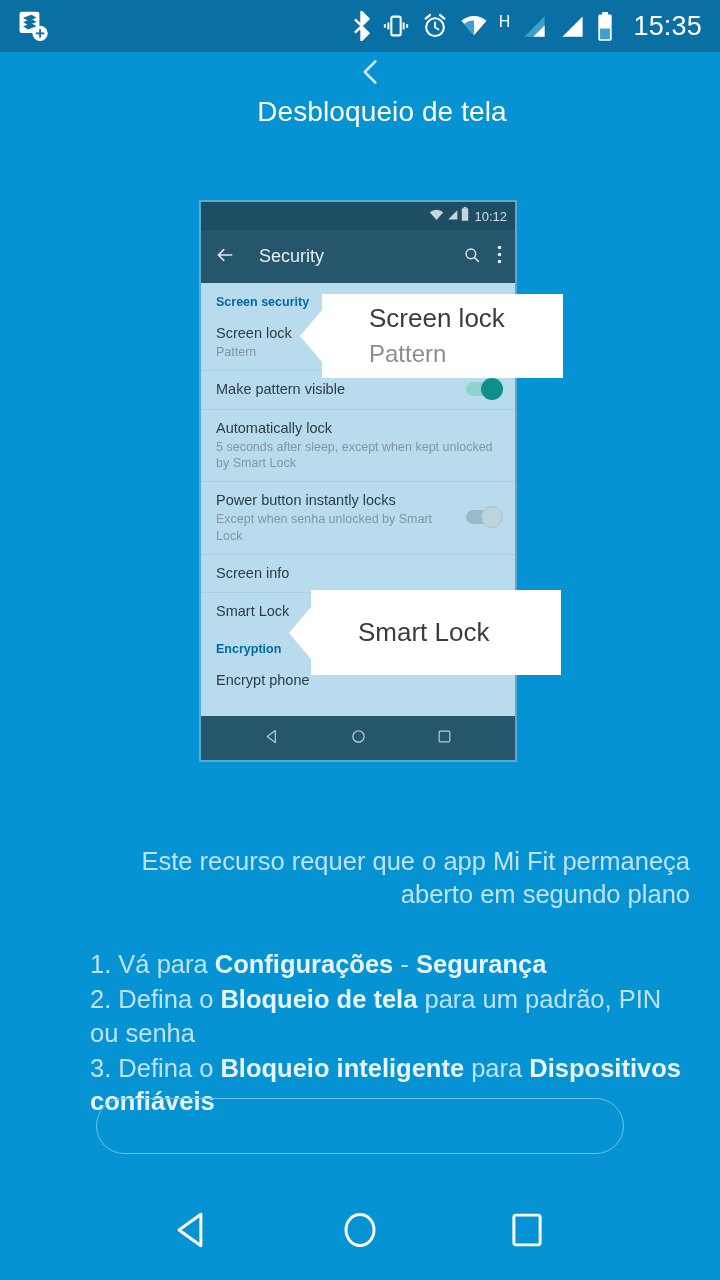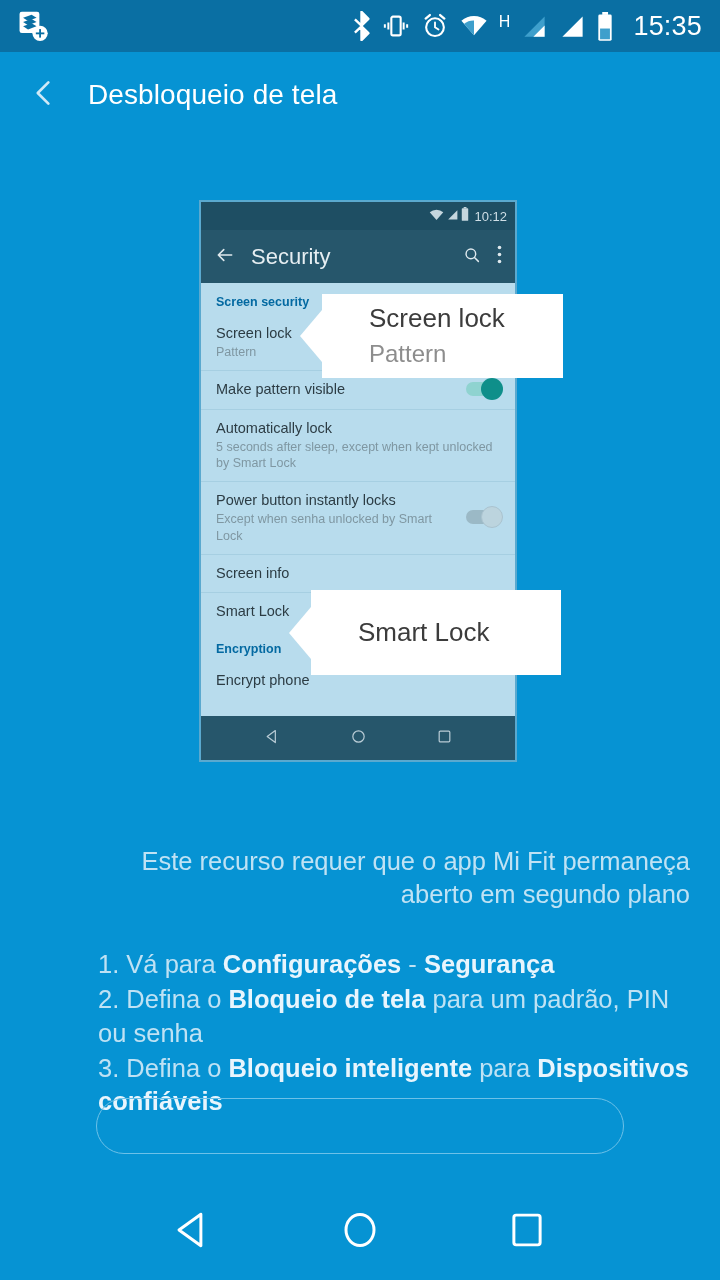--- a/index.html
+++ b/index.html
@@ -48,20 +48,21 @@
 
   
   .app-bar {
     position: absolute;
     top: 52px; left: 0;
     width: 720px;
     height: 86px;
     display: flex;
     align-items: center;
     padding-left: 22px;
+    flex-direction: column;
   }
   .back-chevron {
     width: 44px; height: 44px;
     display: flex; align-items: center; justify-content: center;
     cursor: pointer;
   }
   .app-bar-title {
     color: #ffffff;
     font-size: 28px;
     margin-left: 22px;
@@ -104,22 +105,22 @@
 
   .shot-appbar {
     height: 53px;
     background: #26566b;
     display: flex;
     align-items: center;
     padding: 0 13px 0 14px;
   }
   .shot-appbar-title {
     color: #e6eef2;
-    font-size: 22px;
-    margin-left: 16px;
+    font-size: 18px;
+    margin-left: 24px;
     flex: 1;
   }
   .shot-appbar-actions {
     display: flex; align-items: center; gap: 16px;
   }
 
   .shot-list {
     background: #b8dced;
     height: 372px;
     position: relative;
@@ -237,21 +238,20 @@
     width: 600px;
   }
   .intro {
     color: #bfe2f4;
     font-size: 25.5px;
     line-height: 1.28;
     text-align: right;
   }
   .steps {
     margin-top: 38px;
-    margin-left: 8px;
   }
   .step {
     color: #bfe2f4;
     font-size: 25.5px;
     line-height: 1.30;
     margin-bottom: 2px;
   }
   .step b { color: #e8f5fd; font-weight: 700; }
 
   .cta-button {

